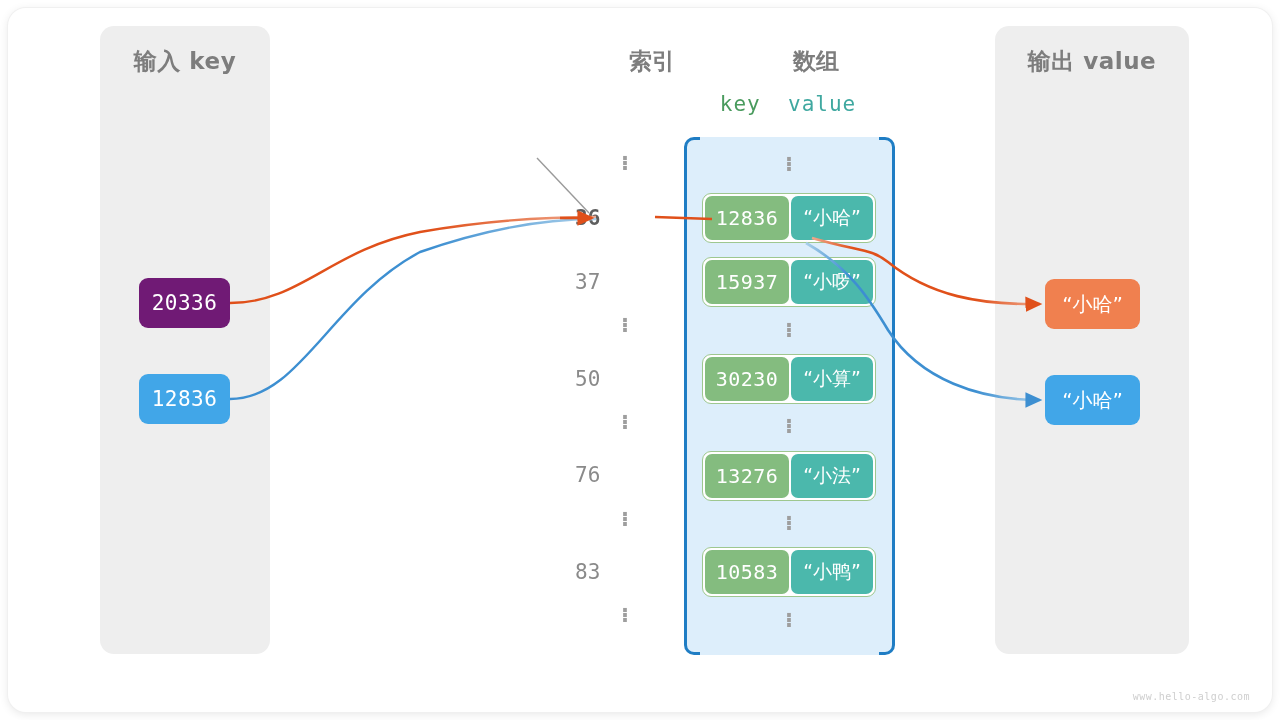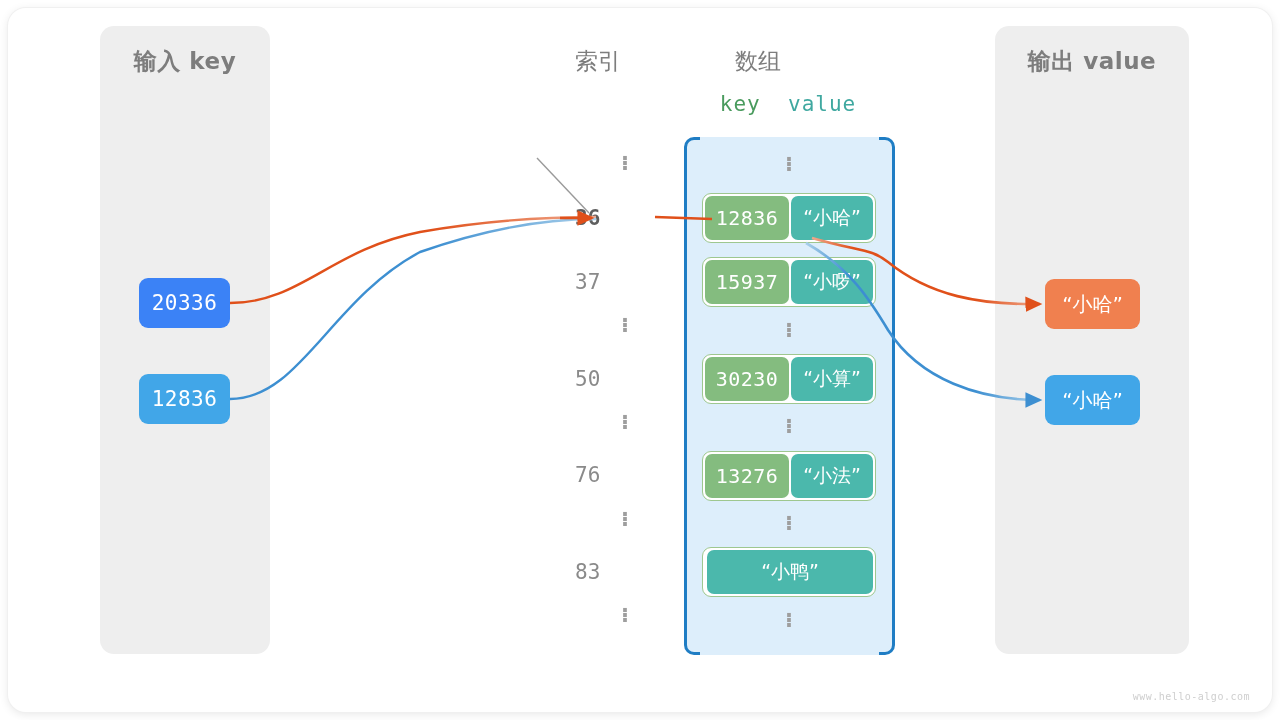--- a/index.html
+++ b/index.html
@@ -44,23 +44,23 @@
     font-size: 23px;
     font-weight: bold;
     color: #7d7d7d;
     letter-spacing: 0.5px;
   }
 
   
   .col-heading {
     position: absolute;
     font-size: 23px;
-    font-weight: normal;
+    font-weight: bold;
     color: #7d7d7d;
-    text-align: left;
+    text-align: right;
   }
   #heading-index { left: 575px; top: 46px; width: 100px; }
   #heading-array { left: 735px; top: 46px; width: 104px; }
 
   #kv-header {
     position: absolute;
     left: 690px; top: 92px;
     width: 196px;
     text-align: center;
     font-family: "DejaVu Sans Mono", "Liberation Mono", monospace;
@@ -75,21 +75,21 @@
     position: absolute;
     border-radius: 9px;
     color: #ffffff;
     font-family: "DejaVu Sans Mono", "Liberation Mono", monospace;
     font-size: 21px;
     display: flex;
     align-items: center;
     justify-content: center;
     letter-spacing: 0.5px;
   }
-  #key-20336 { left: 139px; top: 278px; width: 91px; height: 50px; background: #3b82f6; }
+  #key-20336 { left: 139px; top: 278px; width: 91px; height: 50px; background: #701a75; }
   #key-12836 { left: 139px; top: 374px; width: 91px; height: 50px; background: #41a6e8; }
 
   
   .out-chip {
     position: absolute;
     border-radius: 9px;
     color: #ffffff;
     font-size: 20px;
     display: flex;
     align-items: center;
@@ -332,20 +332,21 @@
     <div class="cell-val">“小法”</div>
   </div>
 
   <div class="arr-dots" style="top:516px">
       <span>·</span>
       <span>·</span>
       <span>·</span>
     </div>
 
   <div class="entry" style="top:547px">
+    <div class="cell-key">10583</div>
     <div class="cell-val">“小鸭”</div>
   </div>
 
   <div class="arr-dots" style="top:613px">
       <span>·</span>
       <span>·</span>
       <span>·</span>
     </div>
 
   <div class="panel" id="panel-output">

